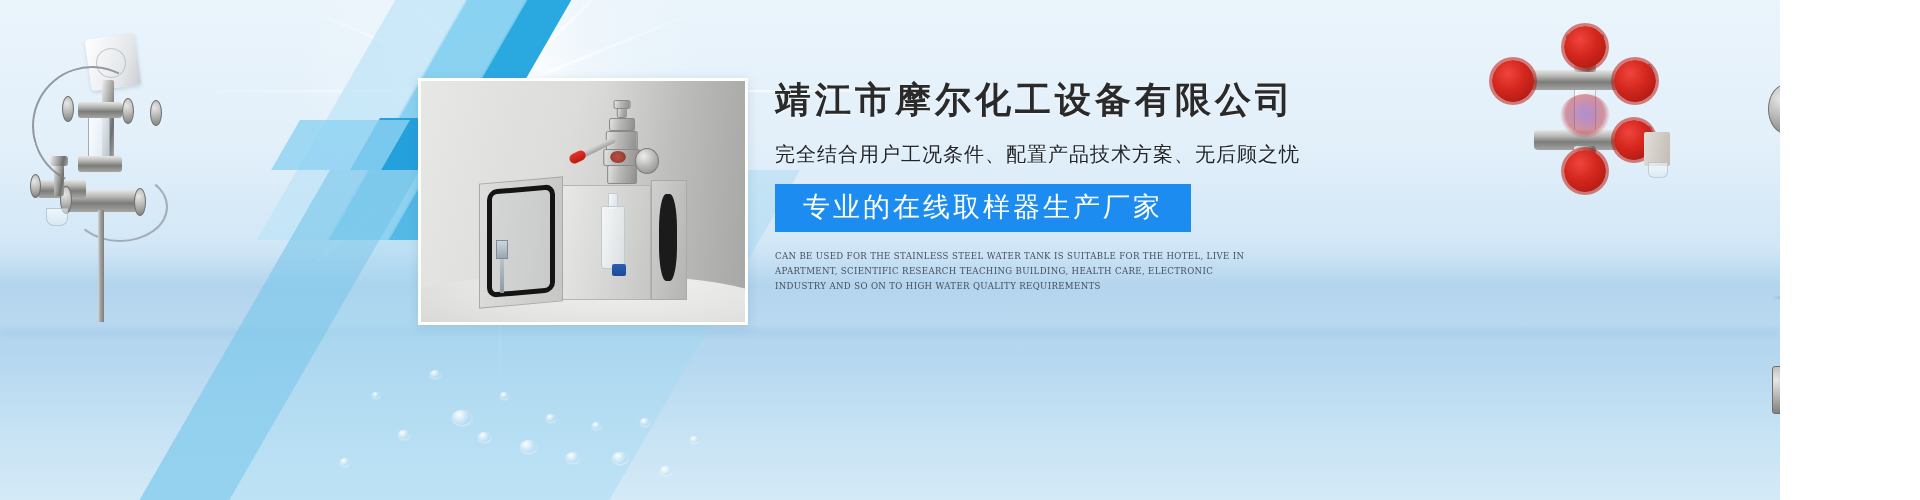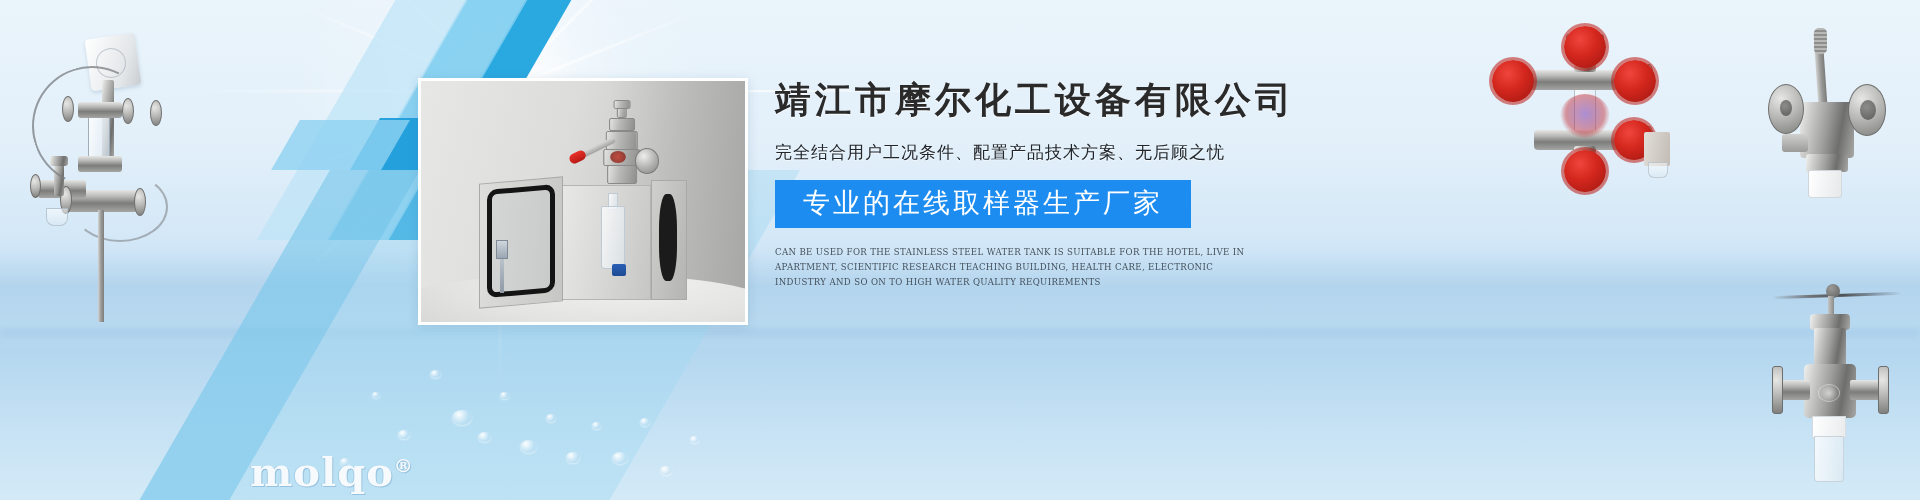--- a/index.html
+++ b/index.html
@@ -4,21 +4,21 @@
 <style>
   * { box-sizing: border-box; margin: 0; padding: 0; }
   html, body {
     width: 1920px; height: 500px;
     overflow: hidden;
     font-family: "Liberation Sans", sans-serif;
   }
 
   #banner {
     position: relative;
-    width: 1920px; height: 500px;
+    width: 1780px; height: 500px;
     overflow: hidden;
     background: linear-gradient(to bottom,
         #eaf4fb 0%,
         #e3f0fa 28%,
         #d4e8f7 47%,
         #c3dff3 58%,
         #b6d8f0 70%,
         #c6e2f4 86%,
         #d4eaf7 100%);
   }
@@ -249,21 +249,21 @@
     color: #ffffff;
     font-weight: 700;
     font-size: 34px;
     letter-spacing: 2px;
     padding: 6px 14px 8px 14px;
     line-height: 1.05;
     white-space: nowrap;
   }
   .subline {
     margin-top: 16px;
-    font-size: 17px;
+    font-size: 20px;
     letter-spacing: 1px;
     color: #20262b;
     white-space: nowrap;
     text-shadow: 0 1px 1px rgba(255,255,255,0.75);
   }
   .cta-bar {
     display:inline-block;
     margin-top: 16px;
     background: #1c8cf0;
     color:#ffffff;
@@ -524,17 +524,14 @@
     <div class="company-name">靖江市摩尔化工设备有限公司</div>
 
 
     <div class="subline">完全结合用户工况条件、配置产品技术方案、无后顾之忧</div>
 
     <div><span class="cta-bar">专业的在线取样器生产厂家</span></div>
 
     <div class="eng-text">CAN BE USED FOR THE STAINLESS STEEL WATER TANK IS SUITABLE FOR THE HOTEL, LIVE IN APARTMENT, SCIENTIFIC RESEARCH TEACHING BUILDING, HEALTH CARE, ELECTRONIC INDUSTRY AND SO ON TO HIGH WATER QUALITY REQUIREMENTS</div>
   </div>
 
-  <div class="watermark">
-    <span>molqo</span><sup>®</sup>
-  </div>
 
 </div>
 
 </body></html>

